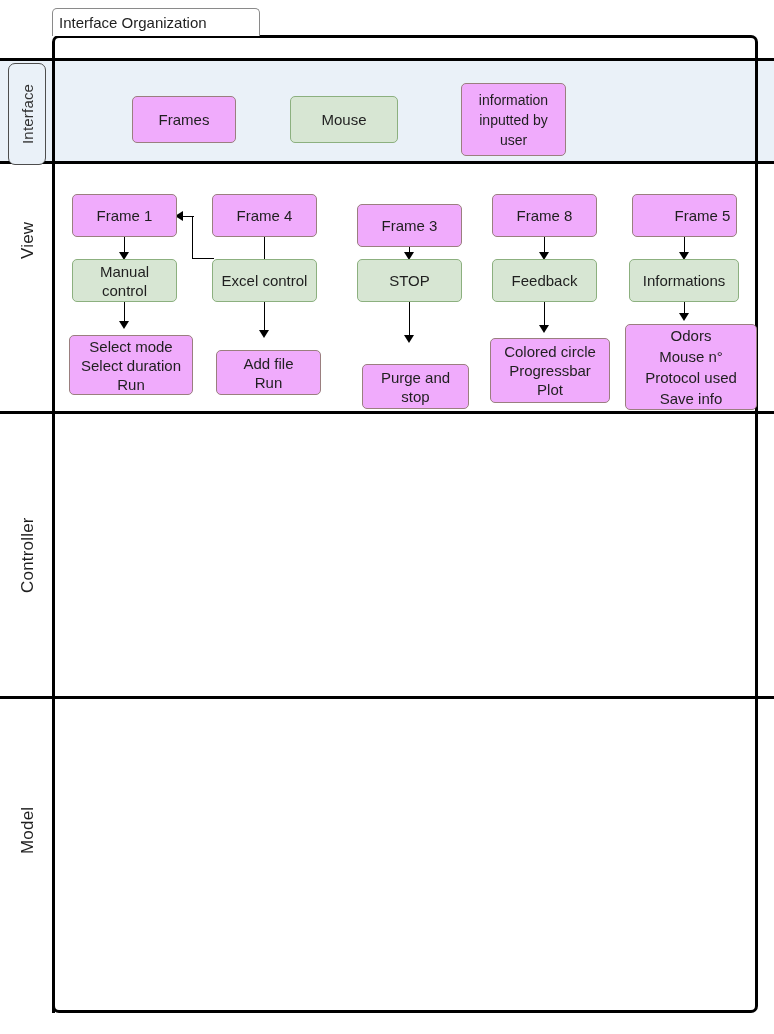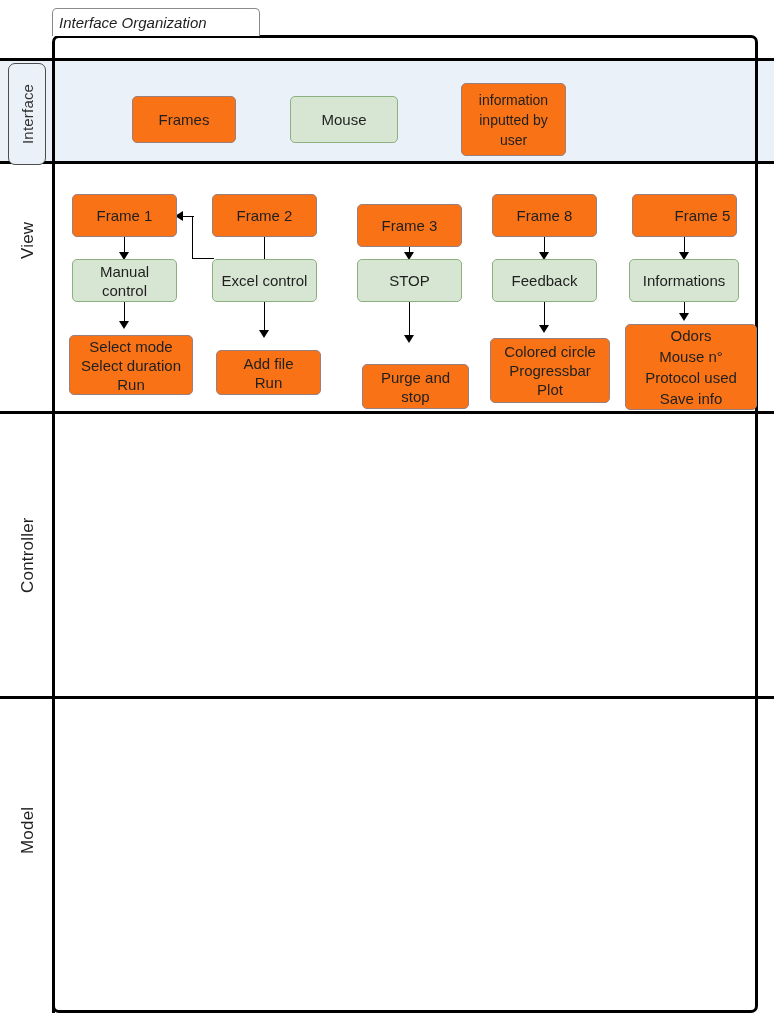--- a/index.html
+++ b/index.html
@@ -28,21 +28,20 @@
     border: 1px solid #8a8a8a;
     border-bottom: none;
     border-top-left-radius: 5px;
     border-top-right-radius: 5px;
     background: #ffffff;
     font-size: 15px;
     line-height: 27px;
     padding-left: 6px;
     white-space: nowrap;
     z-index: 6;
-    font-style: italic;
   }
 
   
   .outer-frame {
     position: absolute;
     left: 52px;
     top: 35px;
     width: 706px;
     height: 978px;
     box-sizing: border-box;
@@ -129,21 +128,21 @@
     align-items: center;
     justify-content: center;
     text-align: center;
     font-size: 15px;
     line-height: 19px;
     padding: 2px 4px;
     z-index: 7;
     white-space: pre-line;
   }
   .node.pink {
-    background: #f97316;
+    background: #f0abfc;
     border: 1px solid #9a7f7f;
   }
   .node.green {
     background: #d7e6d3;
     border: 1px solid #8cb07f;
   }
   .vline {
     position: absolute;
     width: 0;
     border-left: 1.6px solid #000000;
@@ -208,21 +207,21 @@
 <div class="vline" style="left:124px; top:237px; height:18px;"></div>
 <div class="arrow-down" style="left:119px; top:252px;"></div>
 <div class="node green" style="left:72px;  top:259px; width:105px; height:43px;">Manual
 control</div>
 <div class="vline" style="left:124px; top:302px; height:22px;"></div>
 <div class="arrow-down" style="left:119px; top:321px;"></div>
 <div class="node pink" style="left:69px;  top:335px; width:124px; height:60px;">Select mode
 Select duration
 Run</div>
 
-<div class="node pink" style="left:212px; top:194px; width:105px; height:43px;">Frame 2</div>
+<div class="node pink" style="left:212px; top:194px; width:105px; height:43px;">Frame 4</div>
 <div class="vline" style="left:264px; top:237px; height:22px;"></div>
 <div class="node green" style="left:212px; top:259px; width:105px; height:43px;">Excel control</div>
 
 <div class="hline" style="left:192px; top:258px; width:22px;"></div>
 <div class="vline" style="left:192px; top:216px; height:43px;"></div>
 <div class="hline" style="left:183px; top:216px; width:11px;"></div>
 <div class="arrow-left" style="left:175px; top:211px;"></div>
 
 <div class="vline" style="left:264px; top:302px; height:33px;"></div>
 <div class="arrow-down" style="left:259px; top:330px;"></div>

